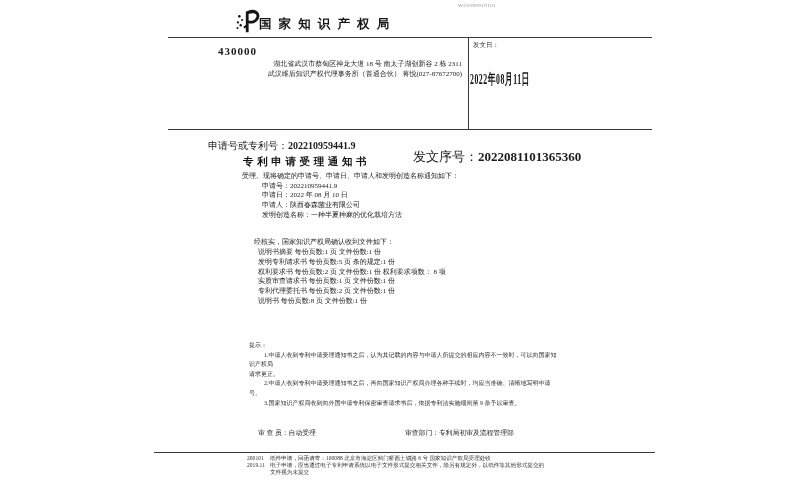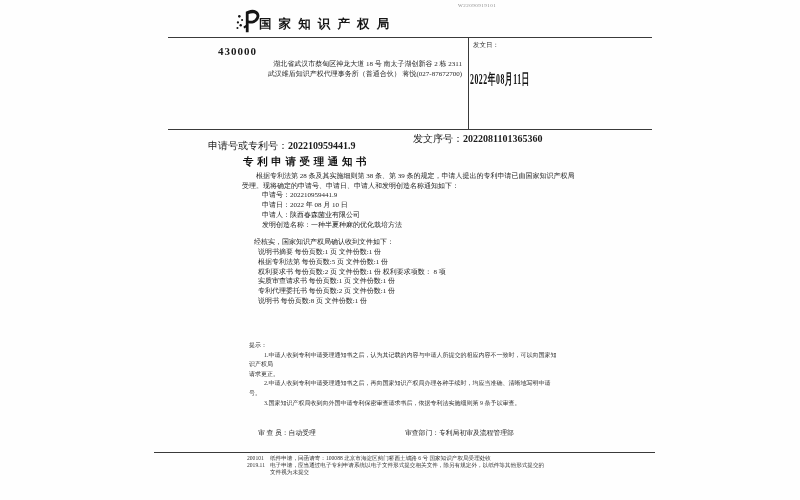--- a/index.html
+++ b/index.html
@@ -15,21 +15,21 @@
   .rule-2 { left:168px; top:129px; width:484px; }
   .divider { position:absolute; left:468px; top:37px; width:1px; height:92px; background:#3a3a3a; }
 
   .postal { position:absolute; left:218px; top:45px; font-size:11px; font-weight:bold; letter-spacing:1px; }
   .addr { position:absolute; left:198px; top:60px; width:264px; text-align:right; font-size:7px; line-height:9.8px; color:#262626; }
 
   .dispatch-label { position:absolute; left:473px; top:41px; font-size:6.5px; color:#333; }
   .dispatch-date { position:absolute; left:470px; top:70px; font-size:15px; font-weight:bold; white-space:nowrap; transform:scaleX(.52); transform-origin:left top; letter-spacing:1px; color:#111; }
 
   .appno-row { position:absolute; left:208px; top:139px; font-size:10px; white-space:nowrap; }
-  .serial-row { position:absolute; left:413px; top:132px; font-size:10px; white-space:nowrap; }
+  .serial-row { position:absolute; left:413px; top:148px; font-size:13px; white-space:nowrap; }
   .num { font-weight:bold; }
 
   .notice-title { position:absolute; left:0; right:190px; top:155px; text-align:center; font-size:10.5px; font-weight:bold; letter-spacing:.5px; color:#141414; }
 
   .body-block { position:absolute; left:242px; top:172px; width:345px; font-size:7px; line-height:9.7px; color:#242424; }
   .indent { text-indent:14px; }
   .field-line { padding-left:20px; }
 
   .receipt { position:absolute; left:254px; top:238px; width:320px; font-size:7px; line-height:9.85px; color:#242424; }
   .receipt-item { padding-left:4px; }
@@ -80,32 +80,31 @@
   <div class="appno-row">
     <span>申请号或专利号：</span><span class="num">202210959441.9</span>
   </div>
   <div class="serial-row">
     <span>发文序号：</span><span class="num">2022081101365360</span>
   </div>
 
   <div class="notice-title">专 利 申 请 受 理 通 知 书</div>
 
   <div class="body-block">
-    <div class="indent">根据专利法第 28 条及其实施细则第 38 条、第 39 条的规定，申请人提出的专利申请已由国家知识产权局</div>
     <div>受理。现将确定的申请号、申请日、申请人和发明创造名称通知如下：</div>
     <div class="field-line">申请号：202210959441.9</div>
     <div class="field-line">申请日：2022 年 08 月 10 日</div>
     <div class="field-line">申请人：陕西春森菌业有限公司</div>
     <div class="field-line">发明创造名称：一种半夏种麻的优化栽培方法</div>
   </div>
 
   <div class="receipt">
     <div>经核实，国家知识产权局确认收到文件如下：</div>
     <div class="receipt-item">说明书摘要 每份页数:1 页 文件份数:1 份</div>
-    <div class="receipt-item">根据专利法第 每份页数:5 页 文件份数:1 份</div>
+    <div class="receipt-item">发明专利请求书 每份页数:5 页 条的规定:1 份</div>
     <div class="receipt-item">权利要求书 每份页数:2 页 文件份数:1 份 权利要求项数： 8 项</div>
     <div class="receipt-item">实质审查请求书 每份页数:1 页 文件份数:1 份</div>
     <div class="receipt-item">专利代理委托书 每份页数:2 页 文件份数:1 份</div>
     <div class="receipt-item">说明书 每份页数:8 页 文件份数:1 份</div>
   </div>
 
   <div class="notes">
     <div>提示：</div>
     <div class="note-indent">1.申请人收到专利申请受理通知书之后，认为其记载的内容与申请人所提交的相应内容不一致时，可以向国家知识产权局</div>
     <div>请求更正。</div>

